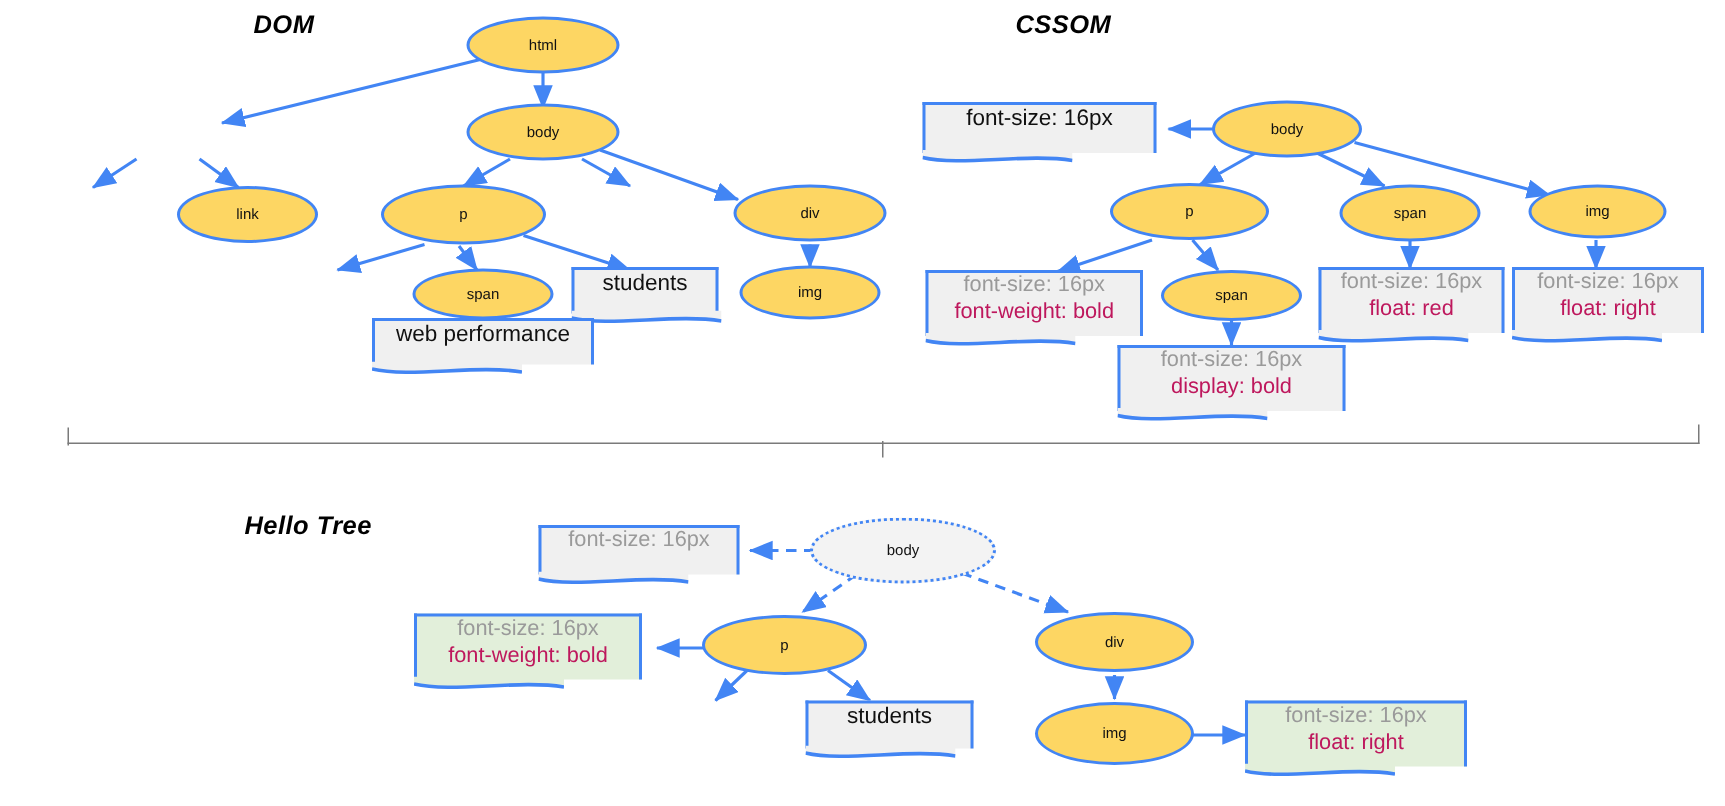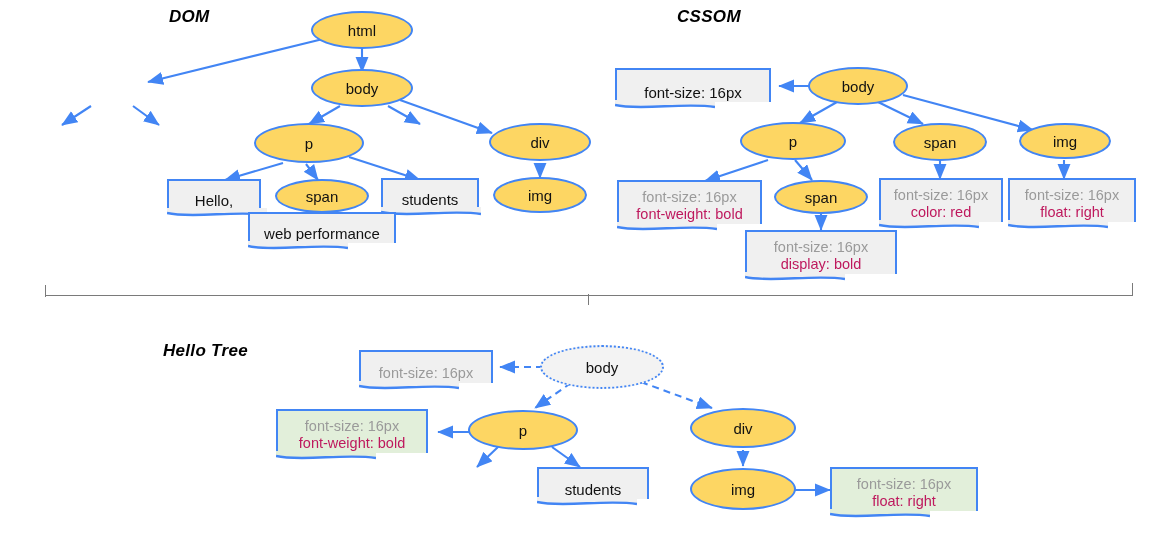--- a/index.html
+++ b/index.html
@@ -22,21 +22,21 @@
     margin-left:36px;
   }
 
   
   .node{
     position:absolute;
     display:flex;align-items:center;justify-content:center;
     background:#fdd663;
     border:2px solid #4285f4;
     border-radius:50%;
-    font-size:15px;color:#111;
+    font-size:10px;color:#111;
     box-sizing:border-box;
     white-space:nowrap;
     z-index:3;
   }
   .node.ghost{
     background:#f3f3f3;
     border:2px dotted #4285f4;
   }
 
   
@@ -46,21 +46,21 @@
     z-index:3;
   }
   .doc .body{
     position:relative;
     width:100%;height:100%;
     background:#f0f0f0;
     border:2px solid #4285f4;
     border-bottom:none;
     box-sizing:border-box;
     display:flex;flex-direction:column;
-    align-items:center;justify-content:flex-end;
+    align-items:center;justify-content:flex-start;
     line-height:1.22;
   }
   .doc.green .body{background:#e2efda;}
   .doc .wave{
     position:absolute;left:-2px;right:-2px;bottom:-9px;height:11px;
     display:block;
   }
   .doc .l1{font-size:14.5px;color:#111;white-space:nowrap;}
   .doc .l2{font-size:14.5px;color:#9a9a9a;white-space:nowrap;}
   .doc .l3{font-size:14.5px;color:#be185d;white-space:nowrap;}
@@ -137,42 +137,36 @@
   <div class="tick" style="left:45px;top:285px;height:12px;"></div>
   <div class="tick" style="left:588px;top:294px;height:11px;"></div>
   <div class="tick" style="left:1132px;top:283px;height:13px;"></div>
 
   <div class="node" style="left:311px;top:11px;width:102px;height:38px;">
     <span>html</span>
   </div>
   <div class="node" style="left:311px;top:69px;width:102px;height:38px;">
     <span>body</span>
   </div>
+  <div class="node" style="left:118px;top:124px;width:94px;height:38px;">
+    <span>link</span>
+  </div>
   <div class="node" style="left:254px;top:123px;width:110px;height:40px;">
     <span>p</span>
   </div>
   <div class="node" style="left:489px;top:123px;width:102px;height:38px;">
     <span>div</span>
   </div>
   <div class="node" style="left:275px;top:179px;width:94px;height:34px;">
     <span>span</span>
   </div>
   <div class="node" style="left:493px;top:177px;width:94px;height:36px;">
     <span>img</span>
   </div>
 
-  <div class="doc single" style="left:167px;top:179px;width:94px;height:31px;">
-    <div class="body">
-      <div class="l1">Hello,</div>
-      <svg class="wave" viewBox="0 0 100 11" preserveAspectRatio="none">
-        <path d="M0,0 L0,5 C25,11 70,2 100,7 L100,0 Z" fill="#f0f0f0"></path>
-        <path d="M0,5 C25,11 70,2 100,7" stroke="#4285f4" stroke-width="2.4" fill="none" vector-effect="non-scaling-stroke"></path>
-      </svg>
-    </div>
-  </div>
   <div class="doc single" style="left:381px;top:178px;width:98px;height:31px;">
     <div class="body">
       <div class="l1">students</div>
       <svg class="wave" viewBox="0 0 100 11" preserveAspectRatio="none">
         <path d="M0,0 L0,5 C25,11 70,2 100,7 L100,0 Z" fill="#f0f0f0"></path>
         <path d="M0,5 C25,11 70,2 100,7" stroke="#4285f4" stroke-width="2.4" fill="none" vector-effect="non-scaling-stroke"></path>
       </svg>
     </div>
   </div>
   <div class="doc single" style="left:248px;top:212px;width:148px;height:31px;">
@@ -229,21 +223,21 @@
       <svg class="wave" viewBox="0 0 100 11" preserveAspectRatio="none">
         <path d="M0,0 L0,5 C25,11 70,2 100,7 L100,0 Z" fill="#f0f0f0"></path>
         <path d="M0,5 C25,11 70,2 100,7" stroke="#4285f4" stroke-width="2.4" fill="none" vector-effect="non-scaling-stroke"></path>
       </svg>
     </div>
   </div>
 
   <div class="doc" style="left:879px;top:178px;width:124px;height:44px;">
     <div class="body">
       <div class="l2">font-size: 16px</div>
-      <div class="l3">color: red</div>
+      <div class="l3">float: red</div>
       <svg class="wave" viewBox="0 0 100 11" preserveAspectRatio="none">
         <path d="M0,0 L0,5 C25,11 70,2 100,7 L100,0 Z" fill="#f0f0f0"></path>
         <path d="M0,5 C25,11 70,2 100,7" stroke="#4285f4" stroke-width="2.4" fill="none" vector-effect="non-scaling-stroke"></path>
       </svg>
     </div>
   </div>
 
   <div class="doc" style="left:1008px;top:178px;width:128px;height:44px;">
     <div class="body">
       <div class="l2">font-size: 16px</div>

